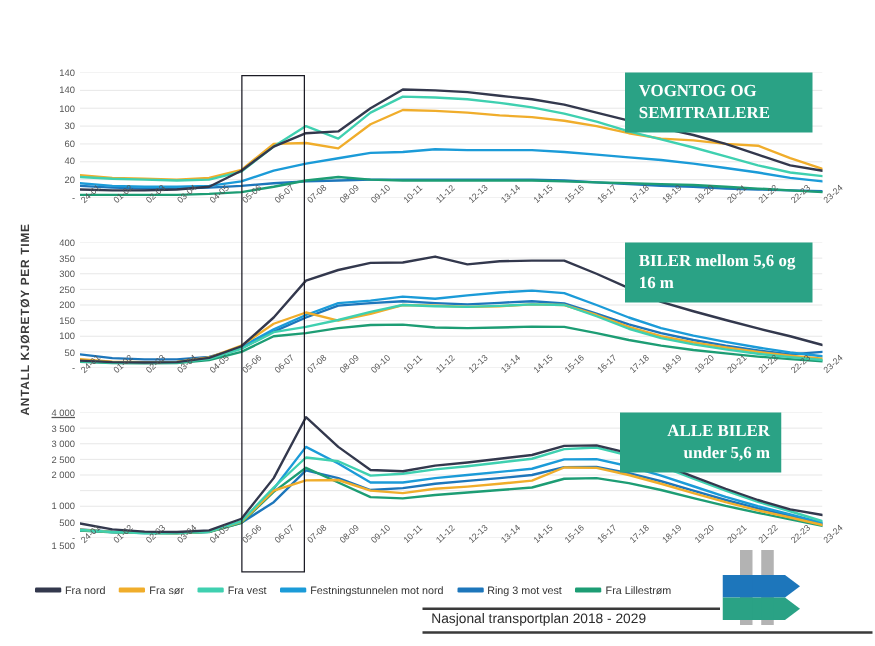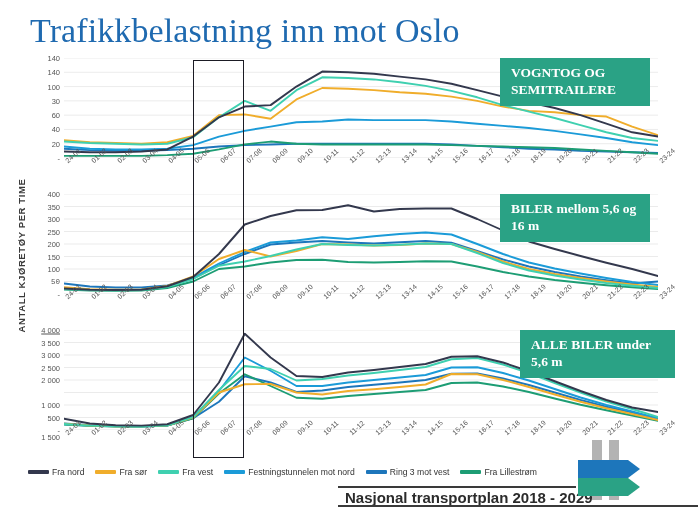--- a/index.html
+++ b/index.html
@@ -76,21 +76,21 @@
     background:#2aa285;
     color:#ffffff;
     font-family:"Liberation Serif", serif;
     font-weight:bold;
     font-size:13.5px;
     line-height:16.5px;
     padding:7px 9px 8px 11px;
   }
   #callout1 { left:500px; top:58px;  width:150px; }
   #callout2 { left:500px; top:194px; width:150px; }
-  #callout3 { left:520px; top:330px; width:155px; }
+  #callout3 { left:496px; top:330px; width:129px;text-align:right; }
 
   
   #highlight {
     position:absolute;
     left:193px; top:60px;
     width:51px; height:398px;
     border:1.6px solid #1b1b24;
     pointer-events:none;
     background:transparent;
   }
@@ -106,37 +106,36 @@
   .legend-swatch { width:21px; height:3.4px; border-radius:1px; display:block; }
   .legend-label { font-size:8.6px; color:#333; white-space:nowrap; }
 
   
   #footer-rule-top {
     position:absolute; left:338px; top:486px; width:238px; height:1.6px;
     background:#3a3a3a;
   }
   #footer-text {
     position:absolute; left:345px; top:489px;
-    font-size:15px; font-weight:bold; color:#2b2b2b;
+    font-size:11px; font-weight:normal; color:#2b2b2b;
     white-space:nowrap;
   }
   #footer-rule-bottom {
     position:absolute; left:338px; top:505px; width:360px; height:1.6px;
     background:#3a3a3a;
   }
 
   
   #logo { position:absolute; left:578px; top:434px; width:72px; height:72px; }
 </style>
 </head>
 <body>
 
 <div id="slide">
 
-  <div id="title">Trafikkbelastning inn mot Oslo</div>
 
   <div id="ylabel">ANTALL KJØRETØY PER TIME</div>
 
   <div class="panel" id="panel1">
     <div class="plotwrap">
       <div class="yticks">
           <div class="ytick" style="top: 100px;">-</div>
           <div class="ytick" style="top: 85.7143px;">20</div>
           <div class="ytick" style="top: 71.4286px;">40</div>
           <div class="ytick" style="top: 57.1429px;">60</div>
@@ -189,21 +188,21 @@
         <div class="xtick" style="left: 91.3043%;">21-22</div>
         <div class="xtick" style="left: 95.6522%;">22-23</div>
         <div class="xtick" style="left: 100%;">23-24</div>
       </div>
   </div>
 
   <div class="panel" id="panel2">
     <div class="plotwrap">
       <div class="yticks">
           <div class="ytick" style="top: 100px;">-</div>
-          <div class="ytick" style="top: 87.5px; font-family: Liberation Mono, monospace;">50</div>
+          <div class="ytick" style="top: 87.5px;">50</div>
           <div class="ytick" style="top: 75px;">100</div>
           <div class="ytick" style="top: 62.5px;">150</div>
           <div class="ytick" style="top: 50px;">200</div>
           <div class="ytick" style="top: 37.5px;">250</div>
           <div class="ytick" style="top: 25px;">300</div>
           <div class="ytick" style="top: 12.5px;">350</div>
           <div class="ytick" style="top: 0px;">400</div>
         </div>
       <div class="plot">
           <svg viewBox="0 0 594 100" preserveAspectRatio="none">

